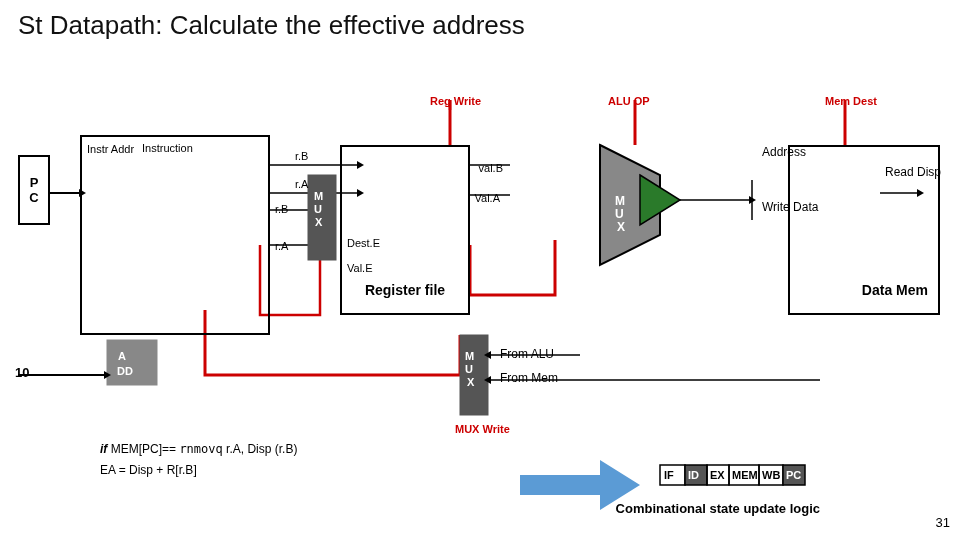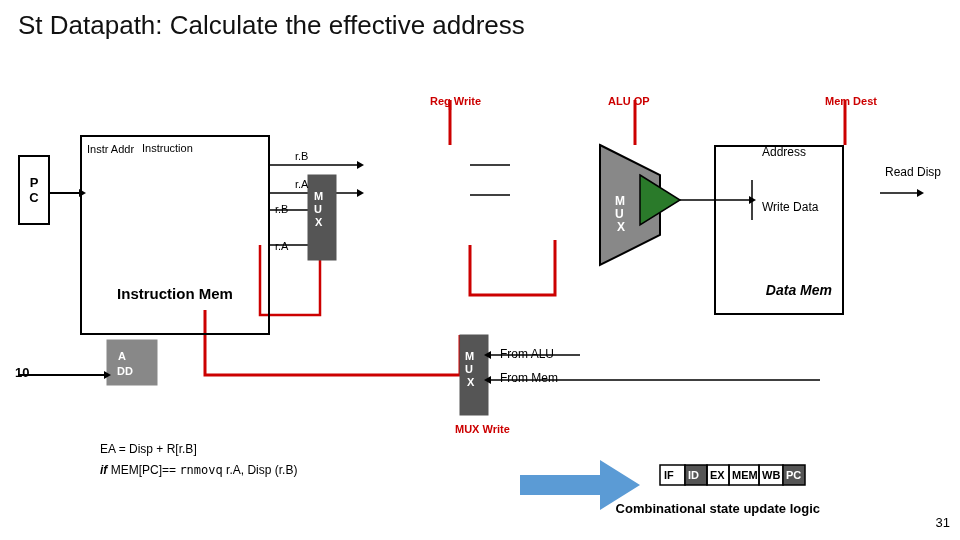--- a/index.html
+++ b/index.html
@@ -88,26 +88,25 @@
       left: 0;
       width: 100%;
       text-align: center;
       font-size: 14px;
       font-weight: bold;
     }
 
     
     .data-mem-block {
       position: absolute;
-      left: 714px;
+      left: 788px;
       top: 100px;
-      width: 130px;
+      width: 152px;
       height: 170px;
       border: 2.5px solid #000;
-      font-style: italic;
     }
 
     .data-mem-label {
       position: absolute;
       bottom: 15px;
       right: 10px;
       font-size: 14px;
       font-weight: bold;
     }
 
@@ -296,32 +295,38 @@
 
   <div class="pc-box">
     <span>P</span>
     <span>C</span>
   </div>
 
   <div class="instr-mem-block">
     <div class="instr-mem-inner-top">Instr
 Addr</div>
     <div style="position:absolute;top:5px;left:60px;font-size:11px;">Instruction</div>
-    <div class="instr-mem-label">Instruction
-Mem</div>
   </div>
 
   <div class="port-label" style="left:295px;top:105px;">r.B</div>
 
   <div class="port-label" style="left:295px;top:133px;">r.A</div>
 
   <div class="port-label" style="left:275px;top:158px;">r.B</div>
 
   <div class="port-label" style="left:275px;top:195px;">r.A</div>
 
+  <div class="reg-file-block">
+    <div class="port-label" style="right:-35px;top:15px;">val.B</div>
+    <div class="port-label" style="right:-32px;top:45px;">Val.A</div>
+    <div class="port-label" style="left:5px;top:90px;">Dest.E</div>
+    <div class="port-label" style="left:5px;top:115px;">Val.E</div>
+    <div class="reg-file-label">Register
+file</div>
+  </div>
 
   <div style="position:absolute;left:762px;top:100px;font-size:12px;">Address</div>
 
   <div style="position:absolute;left:762px;top:155px;font-size:12px;line-height:1.3;">Write
 Data</div>
 
   <div class="data-mem-block">
     <div class="data-mem-label">Data
 Mem</div>
   </div>
@@ -332,25 +337,25 @@
   <div style="position:absolute;left:500px;top:302px;font-size:12px;">From ALU</div>
 
   <div style="position:absolute;left:500px;top:326px;font-size:12px;">From Mem</div>
 
   <div class="mux-select-label">MUX
 Write</div>
 
   <div style="position:absolute;left:15px;top:320px;font-size:13px;font-weight:bold;">10</div>
 
   <div class="bottom-code">
-    <div>    EA = Disp + R[r.B]</div>
     <div>
       <span style="font-style:italic;font-weight:bold;">if</span>
       <span> MEM[PC]==  <code>rnmovq</code> r.A, Disp (r.B)</span>
     </div>
+    <div>    EA = Disp + R[r.B]</div>
   </div>
 
   <div class="combinational-text">Combinational
 state update logic</div>
 
   <div class="page-num">31</div>
 
 </div>
 
 </body></html>

